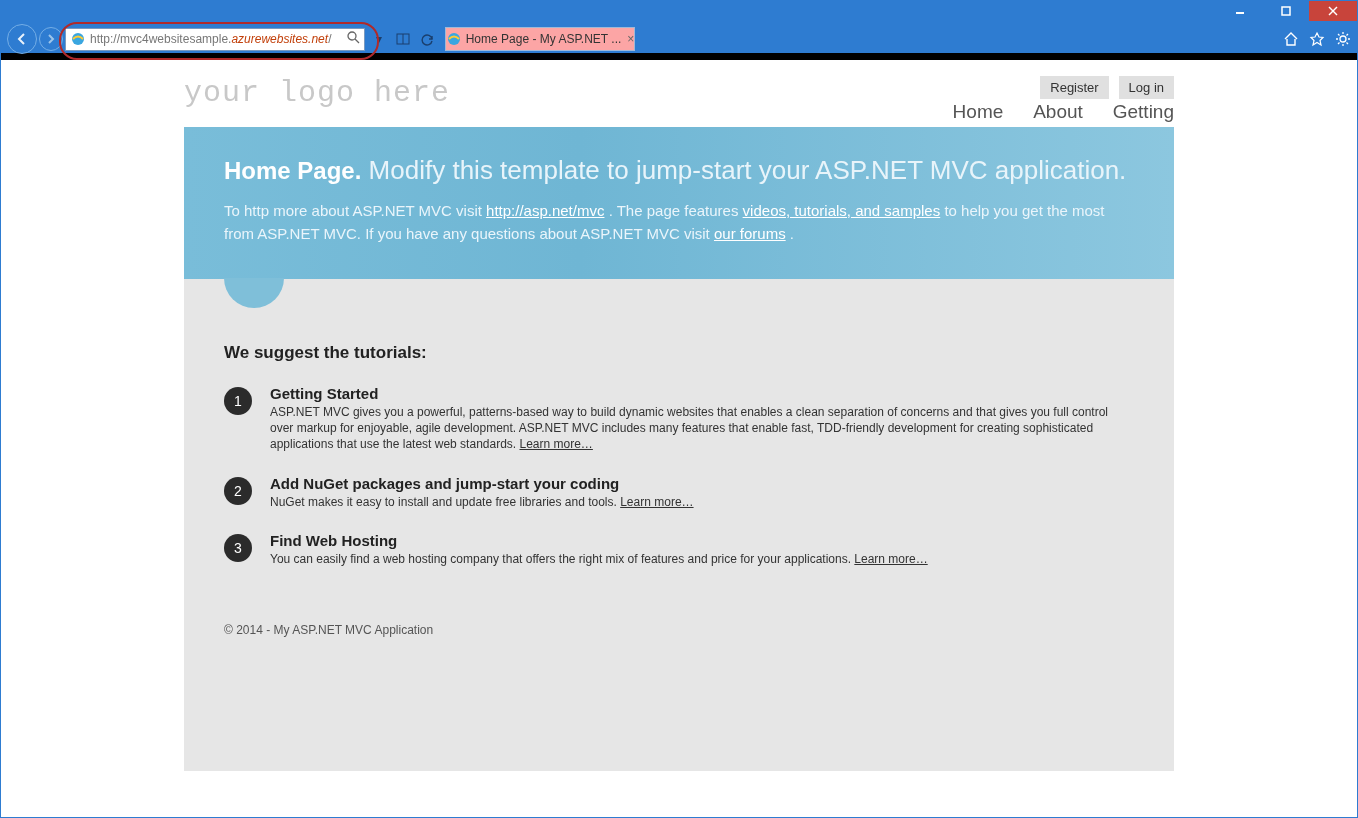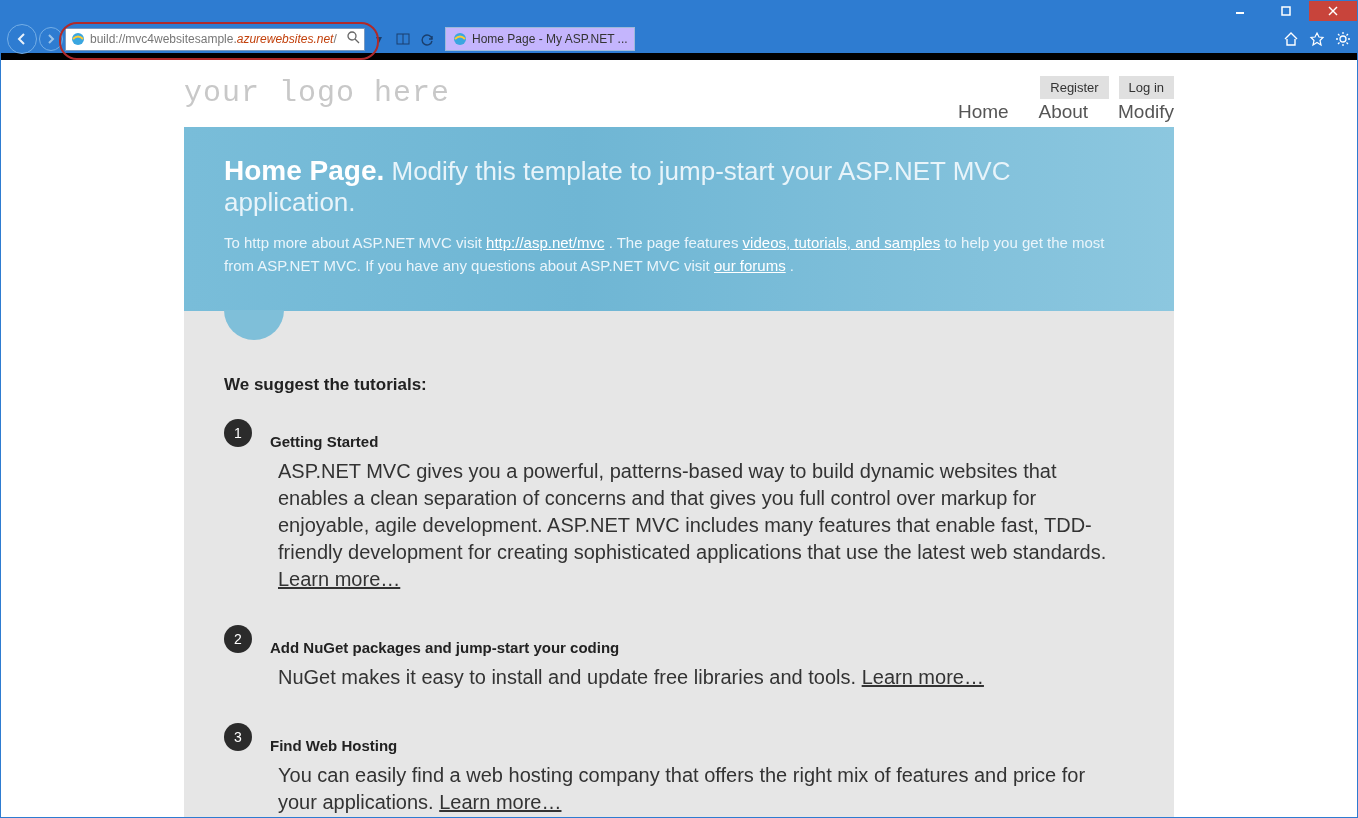--- a/index.html
+++ b/index.html
@@ -16,48 +16,48 @@
   .addrwrap{position:relative;display:flex;align-items:center;}
   .addrbar{display:flex;align-items:center;background:#fff;border:1px solid #7a9ac0;height:23px;width:300px;padding:0 4px;box-sizing:border-box;font-size:12px;color:#555;}
   .addrbar .url-a{color:#777;}
   .addrbar .url-b{color:#c2410c;font-style:italic;}
   .addrbar .url-c{color:#777;}
   .ie-icon{width:16px;height:16px;margin-right:4px;flex:none;}
   .addr-annot{position:absolute;left:-6px;top:-6px;width:316px;height:34px;border:2px solid #b02a2a;border-radius:18px;pointer-events:none;}
   .addr-icons{display:flex;align-items:center;margin-left:auto;gap:2px;}
   .search-icon{color:#666;font-size:13px;margin-left:4px;}
   .chrome-smallbtn{width:20px;height:20px;display:flex;align-items:center;justify-content:center;color:#1a3f6e;font-size:12px;margin-left:4px;}
-  .tab{display:flex;align-items:center;background:#c4b5fd;border:1px solid #9fb9d8;height:24px;margin-left:8px;padding:0 6px;width:190px;box-sizing:border-box;font-size:12px;color:#333;white-space:nowrap;overflow:hidden;}
+  .tab{display:flex;align-items:center;background:#fca5a5;border:1px solid #9fb9d8;height:24px;margin-left:8px;padding:0 6px;width:190px;box-sizing:border-box;font-size:12px;color:#333;white-space:nowrap;overflow:hidden;justify-content:center;}
   .tab .close{margin-left:auto;color:#666;padding-left:6px;}
   .right-icons{margin-left:auto;display:flex;gap:10px;color:#fff;align-items:center;}
   .right-icons .ico{width:16px;height:16px;display:flex;align-items:center;justify-content:center;}
   
   .page{background:#fff;height:calc(100% - 52px);overflow:auto;}
   .topstrip{height:7px;background:#000;}
   .container{width:990px;margin:0 auto;}
   header.site{display:flex;align-items:flex-start;padding:16px 0 4px 0;}
   .logo{font-family:"Consolas","Courier New",monospace;font-size:30px;color:#c8c8c8;letter-spacing:1px;}
   .acct{margin-left:auto;text-align:right;}
   .acct .btns{}
   .acct .btn{background:#e0e0e0;color:#333;padding:4px 10px;font-size:13px;display:inline-block;margin-left:6px;}
   nav.main{margin-top:2px;}
   nav.main a{color:#555;font-size:19px;margin-left:26px;text-decoration:none;}
   .hero{background:linear-gradient(90deg,#79bdd9 0%,#6fb6d4 40%,#8cc7df 100%);color:#fff;padding:28px 40px 34px 40px;position:relative;}
   .hero h1{margin:0 0 14px 0;font-weight:300;font-size:26px;color:#e8f4fa;}
-  .hero h1 .strong{font-weight:600;font-size:28px;color:#fff;}
+  .hero h1 .strong{font-weight:600;font-size:24px;color:#fff;}
   .hero p{margin:0;color:#eaf5fb;font-size:15px;line-height:1.5;}
   .hero a{color:#fff;text-decoration:underline;}
   .bump{width:60px;height:30px;background:#7fbfd9;border-radius:0 0 60px 60px;position:relative;left:40px;top:-1px;}
   .body-gray{background:#e6e6e6;padding-bottom:120px;}
   .suggest{padding:34px 40px 20px 40px;}
   .suggest h3{font-size:17px;font-weight:600;margin:0 0 22px 0;color:#222;}
   .item{display:flex;margin-bottom:22px;}
   .num{flex:none;width:28px;height:28px;border-radius:50%;background:#2b2b2b;color:#fff;display:flex;align-items:center;justify-content:center;font-size:14px;margin-right:18px;margin-top:2px;}
-  .item h4{margin:16px 0 2px 0;font-size:15px;font-weight:600;color:#222;}
-  .item p{margin:8px;font-size:20px;color:#333;line-height:1.35;}
+  .item h4{margin:0 0 2px 0;font-size:15px;font-weight:600;color:#222;}
+  .item p{margin:0;font-size:12px;color:#333;line-height:1.35;}
   .item a{color:#333;text-decoration:underline;}
   footer.site{padding:14px 40px;font-size:12px;color:#555;}
 </style>
 </head>
 <body>
 
 <div class="window">
 
   <div class="titlebar">
     <div class="winbtn">
@@ -90,21 +90,21 @@
         </svg>
     </div>
 
     <div class="addrwrap">
       <div class="addr-annot"></div>
       <div class="addrbar">
         <svg class="ie-icon" viewBox="0 0 16 16">
             <circle cx="8" cy="8" r="6" fill="#3aa6e0"></circle>
             <path d="M3 8 Q8 3 13 8" fill="none" stroke="#ffcc33" stroke-width="2"></path>
           </svg>
-        <span class="url-a">build://mvc4websitesample.</span>
+        <span class="url-a">http://mvc4websitesample.</span>
           <span class="url-b">azurewebsites.net</span>
           <span class="url-c">/</span>
         <span class="addr-icons">
           <span class="search-icon">
             <svg width="13" height="13">
                 <circle cx="5" cy="5" r="4" fill="none" stroke="#666" stroke-width="1.3"></circle>
                 <line x1="8" y1="8" x2="12" y2="12" stroke="#666" stroke-width="1.3"></line>
               </svg>
           </span>
         </span>
@@ -171,21 +171,21 @@
       <header class="site">
         <div class="logo">your logo here</div>
         <div class="acct">
           <div class="btns">
             <a class="btn">Register</a>
             <a class="btn">Log in</a>
           </div>
           <nav class="main">
             <a>Home</a>
             <a>About</a>
-            <a>Modify</a>
+            <a>Getting</a>
           </nav>
         </div>
       </header>
 
       <section class="hero">
         <h1>
           <span class="strong">Home Page.</span><span> Modify this template to jump-start your ASP.NET MVC application.</span>
         </h1>
         <p>
           <span>To http more about ASP.NET MVC visit </span>

